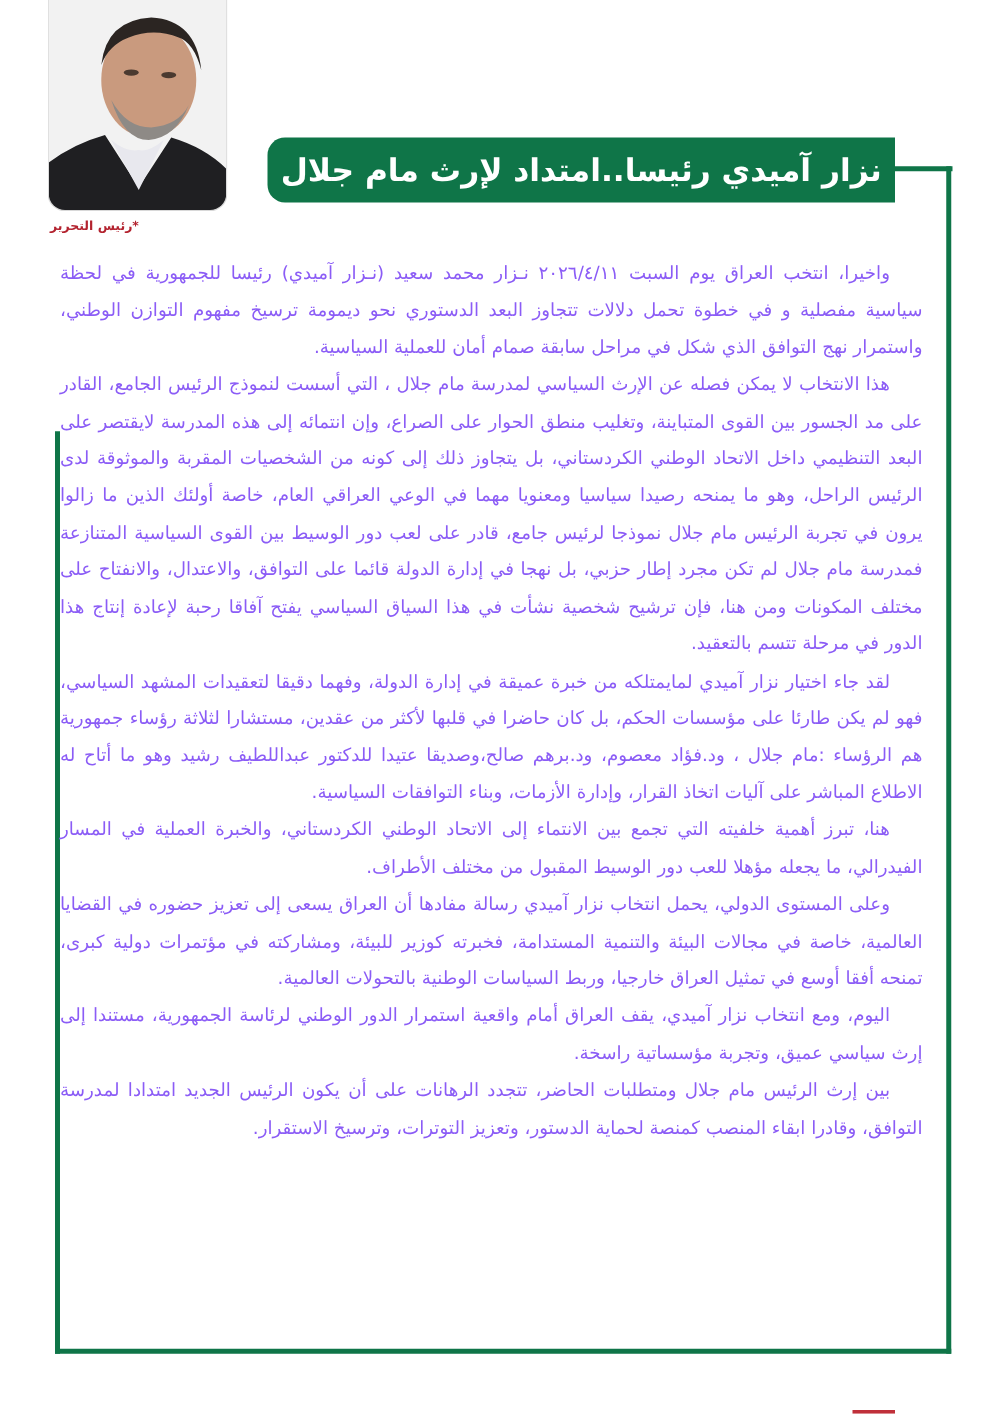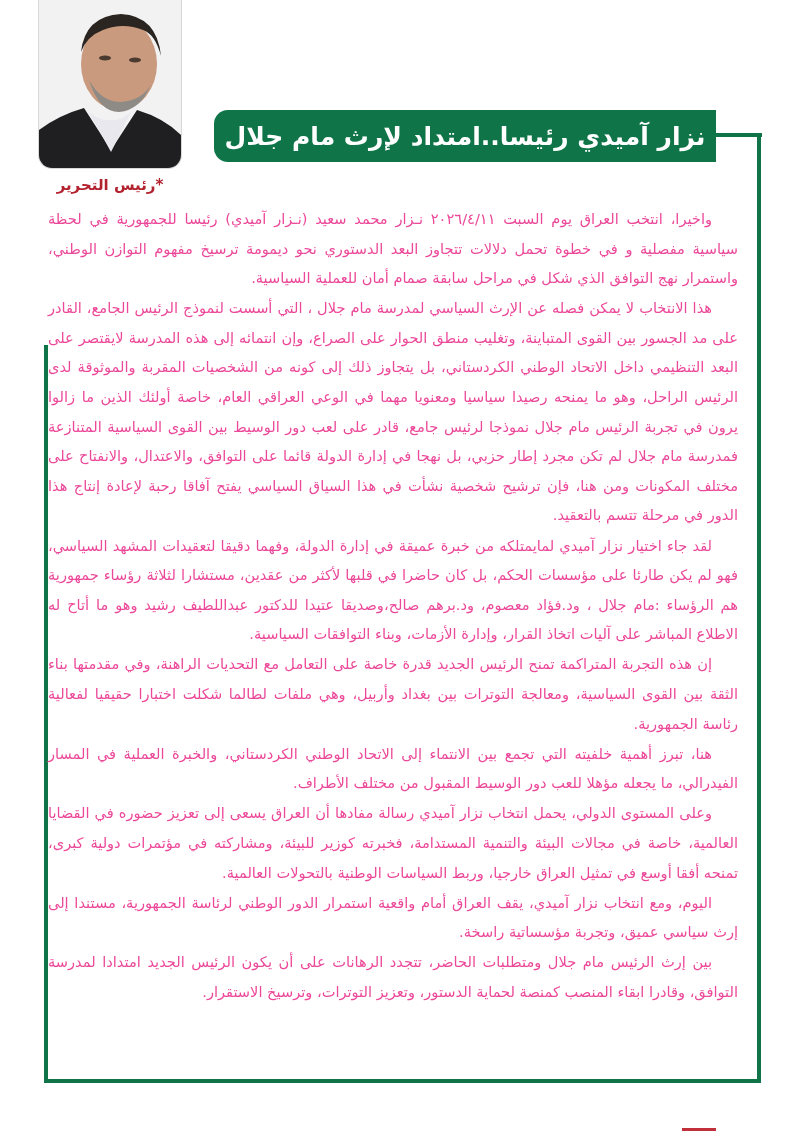--- a/index.html
+++ b/index.html
@@ -8,37 +8,37 @@
     background: #ffffff;
     font-family: "DejaVu Sans", sans-serif;
   }
   .photo-frame {
     position: absolute; left: 38px; top: 0; width: 142px; height: 168px;
     border: 1px solid #d8d8d8; border-top: none;
     border-radius: 0 0 14px 14px; overflow: hidden; background: #f4f4f4;
   }
   .photo-frame svg { display: block; }
   .author-label {
-    position: absolute; left: 40px; top: 176px; width: 140px; text-align: center;
-    color: #b3232f; font-size: 15px; font-weight: bold; direction: rtl;
+    position: absolute; left: 40px; top: 176px; width: 140px; text-align: left;
+    color: #b3232f; font-size: 10px; font-weight: bold; direction: rtl;
   }
   .title-bar {
     position: absolute; left: 214px; top: 110px; width: 502px; height: 52px;
     background: #0f7548; border-radius: 14px 0 0 14px;
     color: #fff; font-size: 25px; font-weight: bold;
     display: flex; align-items: center; justify-content: center; direction: rtl;
   }
   .frame-top { position: absolute; left: 716px; top: 133px; width: 46px; height: 4px; background: #0f7548; }
   .frame-right { position: absolute; left: 757px; top: 133px; width: 4px; height: 950px; background: #0f7548; }
   .frame-bottom { position: absolute; left: 44px; top: 1079px; width: 717px; height: 4px; background: #0f7548; }
   .frame-left { position: absolute; left: 44px; top: 345px; width: 4px; height: 738px; background: #0f7548; }
   .article {
     position: absolute; left: 48px; top: 204px; width: 690px;
     direction: rtl; text-align: justify; text-align-last: right;
-    font-size: 14.6px; line-height: 29.6px; color: #ec4899;
+    font-size: 14.6px; line-height: 29.6px; color: #8b5cf6;
   }
   .article p { margin: 0 0 0.5px 0; text-indent: 26px; }
   .page-mark { position: absolute; left: 682px; top: 1128px; width: 34px; height: 3px; background: #c0303a; }
 </style>
 </head>
 <body>
 
 <div class="photo-frame">
   <svg width="142" height="168" viewBox="0 0 142 168">
     <rect width="142" height="168" fill="#f2f2f2"></rect>
@@ -57,20 +57,19 @@
 
 <div class="frame-top"></div>
 <div class="frame-right"></div>
 <div class="frame-bottom"></div>
 <div class="frame-left"></div>
 
 <div class="article">
   <p>واخيرا، انتخب العراق يوم السبت ٢٠٢٦/٤/١١ نـزار محمد سعيد (نـزار آميدي) رئيسا للجمهورية في لحظة سياسية مفصلية و في خطوة تحمل دلالات تتجاوز البعد الدستوري نحو ديمومة ترسيخ مفهوم التوازن الوطني، واستمرار نهج التوافق الذي شكل في مراحل سابقة صمام أمان للعملية السياسية.</p>
   <p>هذا الانتخاب لا يمكن فصله عن الإرث السياسي لمدرسة مام جلال ، التي أسست لنموذج الرئيس الجامع، القادر على مد الجسور بين القوى المتباينة، وتغليب منطق الحوار على الصراع، وإن انتمائه إلى هذه المدرسة لايقتصر على البعد التنظيمي داخل الاتحاد الوطني الكردستاني، بل يتجاوز ذلك إلى كونه من الشخصيات المقربة والموثوقة لدى الرئيس الراحل، وهو ما يمنحه رصيدا سياسيا ومعنويا مهما في الوعي العراقي العام، خاصة أولئك الذين ما زالوا يرون في تجربة الرئيس مام جلال نموذجا لرئيس جامع، قادر على لعب دور الوسيط بين القوى السياسية المتنازعة فمدرسة مام جلال لم تكن مجرد إطار حزبي، بل نهجا في إدارة الدولة قائما على التوافق، والاعتدال، والانفتاح على مختلف المكونات ومن هنا، فإن ترشيح شخصية نشأت في هذا السياق السياسي يفتح آفاقا رحبة لإعادة إنتاج هذا الدور في مرحلة تتسم بالتعقيد.</p>
   <p>لقد جاء اختيار نزار آميدي لمايمتلكه من خبرة عميقة في إدارة الدولة، وفهما دقيقا لتعقيدات المشهد السياسي، فهو لم يكن طارئا على مؤسسات الحكم، بل كان حاضرا في قلبها لأكثر من عقدين، مستشارا لثلاثة رؤساء جمهورية هم الرؤساء :مام جلال ، ود.فؤاد معصوم، ود.برهم صالح،وصديقا عتيدا للدكتور عبداللطيف رشيد وهو ما أتاح له الاطلاع المباشر على آليات اتخاذ القرار، وإدارة الأزمات، وبناء التوافقات السياسية.</p>
-  <p>إن هذه التجربة المتراكمة تمنح الرئيس الجديد قدرة خاصة على التعامل مع التحديات الراهنة، وفي مقدمتها بناء الثقة بين القوى السياسية، ومعالجة التوترات بين بغداد وأربيل، وهي ملفات لطالما شكلت اختبارا حقيقيا لفعالية رئاسة الجمهورية.</p>
   <p>هنا، تبرز أهمية خلفيته التي تجمع بين الانتماء إلى الاتحاد الوطني الكردستاني، والخبرة العملية في المسار الفيدرالي، ما يجعله مؤهلا للعب دور الوسيط المقبول من مختلف الأطراف.</p>
   <p>وعلى المستوى الدولي، يحمل انتخاب نزار آميدي رسالة مفادها أن العراق يسعى إلى تعزيز حضوره في القضايا العالمية، خاصة في مجالات البيئة والتنمية المستدامة، فخبرته كوزير للبيئة، ومشاركته في مؤتمرات دولية كبرى، تمنحه أفقا أوسع في تمثيل العراق خارجيا، وربط السياسات الوطنية بالتحولات العالمية.</p>
   <p>اليوم، ومع انتخاب نزار آميدي، يقف العراق أمام واقعية استمرار الدور الوطني لرئاسة الجمهورية، مستندا إلى إرث سياسي عميق، وتجربة مؤسساتية راسخة.</p>
   <p>بين إرث الرئيس مام جلال ومتطلبات الحاضر، تتجدد الرهانات على أن يكون الرئيس الجديد امتدادا لمدرسة التوافق، وقادرا ابقاء المنصب كمنصة لحماية الدستور، وتعزيز التوترات، وترسيخ الاستقرار.</p>
 </div>
 
 <div class="page-mark"></div>
 
 </body></html>

